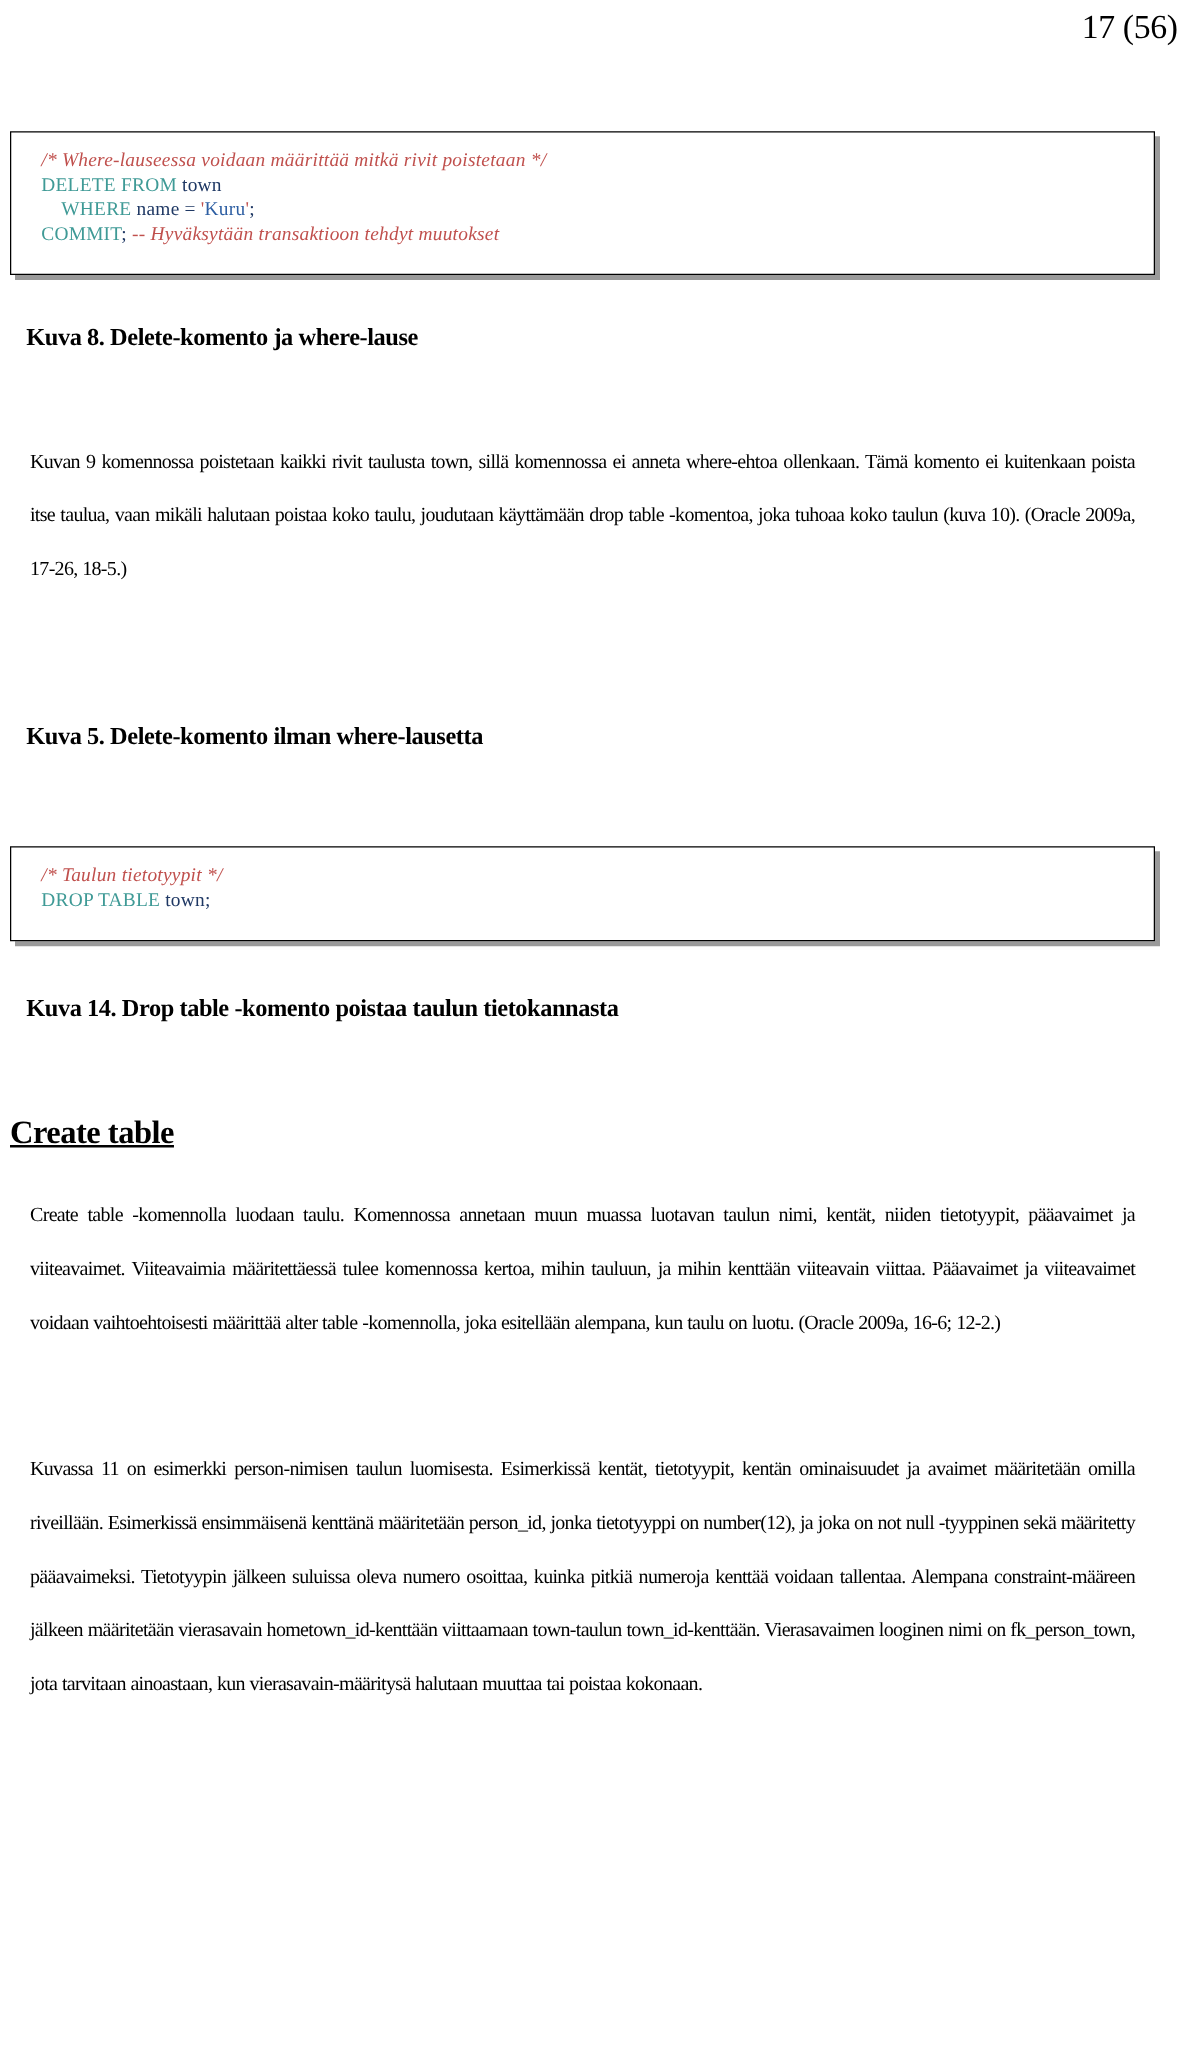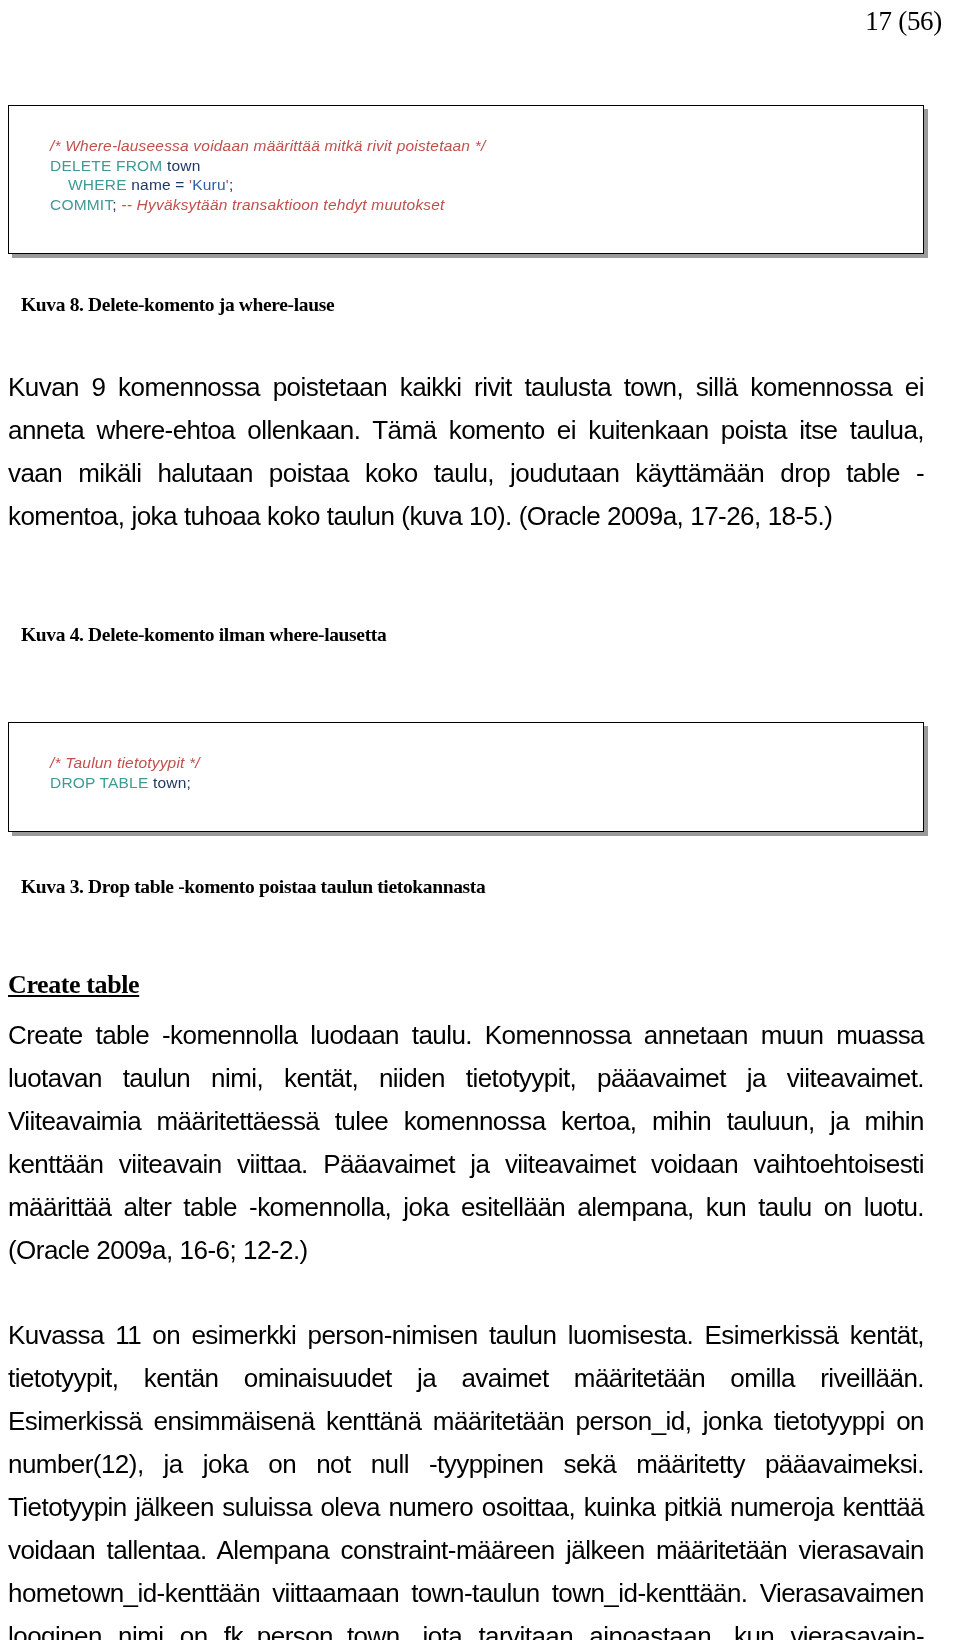--- a/index.html
+++ b/index.html
@@ -48,22 +48,22 @@
   .codebox {
     position: relative;
     border: 1.5px solid #000000;
     background: #ffffff;
     box-shadow: 4px 4px 0 0 #9a9a9a;
     padding: 13px 16px 22px 24px;
     box-sizing: border-box;
     margin: 0;
   }
   .codebox pre {
-    margin: 17px;
-    font-family: Liberation Sans, sans-serif;
+    margin: 0;
+    font-family: Liberation Serif, serif;
     font-size: 15.5px;
     line-height: 19.5px;
     white-space: pre;
     letter-spacing: 0.2px;
   }
   .cmt {
     color: #c0504d;
     font-style: italic;
   }
   .kw {
@@ -95,27 +95,27 @@
     font-weight: bold;
     font-size: 26px;
     line-height: 30px;
     letter-spacing: -0.4px;
     margin: 0;
     text-decoration: underline;
   }
 
   
   .para {
-    font-family: Liberation Sans, sans-serif;
-    font-size: 26px;
+    font-family: Liberation Serif, serif;
+    font-size: 16px;
     line-height: 43px;
     text-align: justify;
     text-justify: inter-word;
     letter-spacing: -0.55px;
-    margin: 0;
+    margin: 16px;
     word-spacing: 0.3px;
   }
 
   
   .sp-14 { height: 14px; }
   .sp-26 { height: 26px; }
   .sp-30 { height: 30px; }
   .sp-36 { height: 36px; }
   .sp-42 { height: 42px; }
   .sp-46 { height: 46px; }
@@ -144,32 +144,32 @@
 
     <div class="sp-36"></div>
 
     <p class="para">Kuvan 9 komennossa poistetaan kaikki rivit taulusta town, sillä komennossa ei anneta where-ehtoa ollenkaan. Tämä komento ei kuitenkaan poista itse taulua, vaan mikäli halutaan poistaa koko taulu, joudutaan käyttämään drop table -komentoa, joka tuhoaa koko taulun (kuva 10). (Oracle 2009a, 17-26, 18-5.)</p>
 
     <div class="sp-46"></div>
 
 
     <div class="sp-26"></div>
 
-    <div class="caption">Kuva 4. Delete-komento ilman where-lausetta</div>
+    <div class="caption">Kuva 5. Delete-komento ilman where-lausetta</div>
 
     <div class="sp-62"></div>
 
     <div class="codebox">
       <pre><span class="cmt">/* Taulun tietotyypit */</span>
 <span class="kw">DROP TABLE </span><span class="ident">town;</span></pre>
     </div>
 
     <div class="sp-30"></div>
 
-    <div class="caption">Kuva 3. Drop table -komento poistaa taulun tietokannasta</div>
+    <div class="caption">Kuva 14. Drop table -komento poistaa taulun tietokannasta</div>
 
     <div class="sp-58"></div>
 
     <div class="heading">Create table</div>
 
     <div class="sp-14"></div>
 
     <p class="para">Create table -komennolla luodaan taulu. Komennossa annetaan muun muassa luotavan taulun nimi, kentät, niiden tietotyypit, pääavaimet ja viiteavaimet. Viiteavaimia määritettäessä tulee komennossa kertoa, mihin tauluun, ja mihin kenttään viiteavain viittaa. Pääavaimet ja viiteavaimet voidaan vaihtoehtoisesti määrittää alter table -komennolla, joka esitellään alempana, kun taulu on luotu. (Oracle 2009a, 16-6; 12-2.)</p>
 
     <div class="sp-42"></div>

